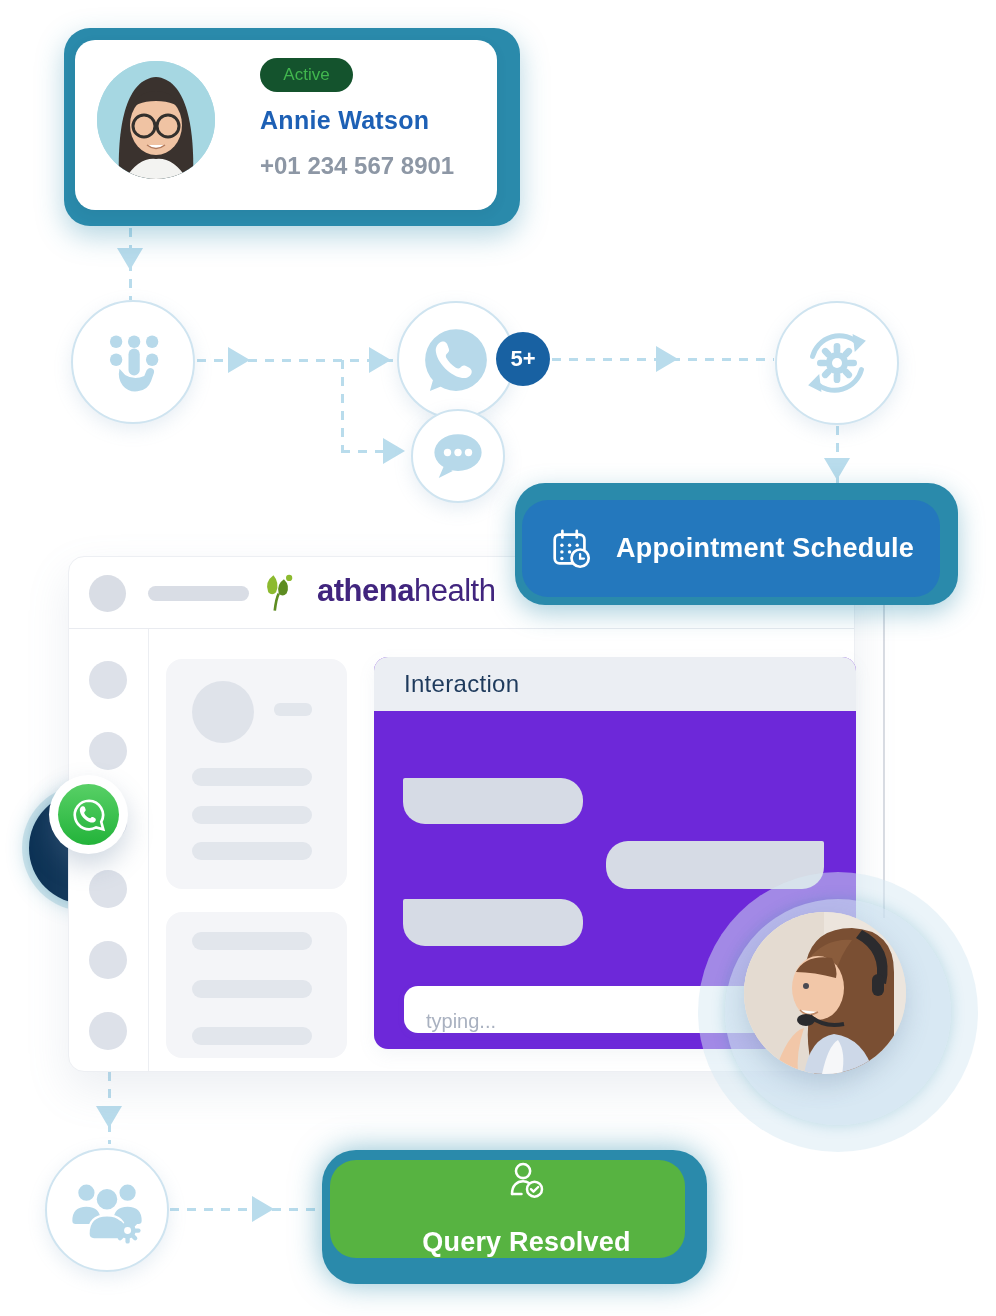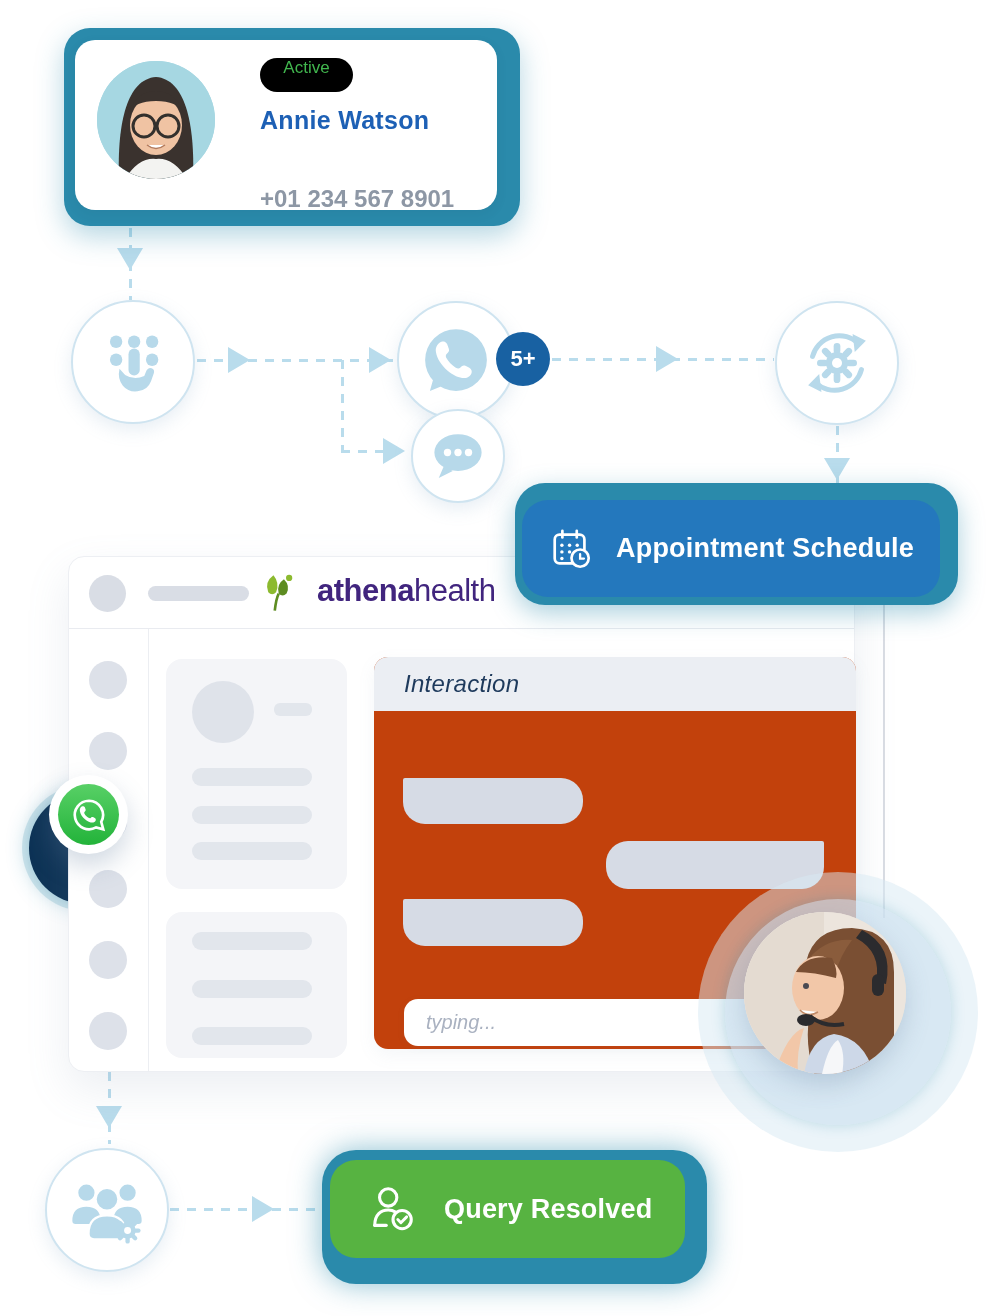--- a/index.html
+++ b/index.html
@@ -22,23 +22,23 @@
   .node { position:absolute; background:#fff; border:2px solid #cfe4f0; border-radius:50%;
     box-shadow:0 6px 18px rgba(120,160,195,.18); display:flex; align-items:center; justify-content:center; }
 
   
   .card-back { position:absolute; left:64px; top:28px; width:456px; height:198px; border-radius:26px;
     background:#2a8aab; box-shadow:0 10px 28px rgba(42,138,171,.35); }
   .card-front { position:absolute; left:75px; top:40px; width:422px; height:170px; border-radius:20px;
     background:#fff; box-shadow:0 4px 12px rgba(30,60,90,.08); }
   .avatar-annie { position:absolute; left:22px; top:21px; width:118px; height:118px; border-radius:50%; overflow:hidden; background:#a6d7e2; }
   .badge-active { position:absolute; left:185px; top:18px; width:93px; height:34px; border-radius:17px;
-    background:#000000; color:#41b64e; font-size:17px; font-weight:500; display:flex; align-items:flex-start; justify-content:center; }
+    background:#14532d; color:#41b64e; font-size:17px; font-weight:500; display:flex; align-items:center; justify-content:center; }
   .contact-name { position:absolute; left:185px; top:66px; font-size:25px; font-weight:700; color:#1d60b5; letter-spacing:.3px; }
-  .contact-phone { position:absolute; left:185px; top:112px; font-size:24px; font-weight:700; color:#8d97a5;margin-top:33px; }
+  .contact-phone { position:absolute; left:185px; top:112px; font-size:24px; font-weight:700; color:#8d97a5; }
 
   
   .badge-count { position:absolute; left:496px; top:332px; width:54px; height:54px; border-radius:50%;
     background:#1861a2; color:#fff; font-size:22px; font-weight:700; display:flex; align-items:center; justify-content:center; z-index:3; }
 
   
   .appt-back { position:absolute; left:515px; top:483px; width:443px; height:122px; border-radius:30px;
     background:#2a8aab; box-shadow:0 8px 26px rgba(42,138,171,.4); z-index:3; }
   .appt-front { position:absolute; left:522px; top:500px; width:418px; height:97px; border-radius:26px;
     background:#2478bd; display:flex; align-items:center; justify-content:center; gap:22px; z-index:4; cursor:pointer; }
@@ -54,29 +54,29 @@
   .logo-text { font-size:31px; color:#41257e; letter-spacing:-.5px; }
   .logo-text b { font-weight:800; }
   .win-divider { position:absolute; left:79px; top:72px; width:1px; height:443px; background:#eceef2; }
   .side-dot { position:absolute; left:20px; width:38px; height:38px; border-radius:50%; background:#dde1e9; }
   .list-card { position:absolute; left:97px; width:181px; border-radius:16px; background:#f4f5f8; }
   .lc-avatar { position:absolute; left:26px; top:22px; width:62px; height:62px; border-radius:50%; background:#dfe3ea; }
   .lc-minibar { position:absolute; left:108px; top:44px; width:38px; height:13px; border-radius:6px; background:#e2e6ec; }
   .lc-bar { position:absolute; left:26px; width:120px; height:18px; border-radius:9px; background:#e2e6ec; }
 
   .chat-panel { position:absolute; left:305px; top:100px; width:482px; height:392px; border-radius:14px;
-    background:#c2410c; box-shadow:0 6px 18px rgba(120,140,170,.08);font-style:italic; }
+    background:#6d28d9; box-shadow:0 6px 18px rgba(120,140,170,.08); }
   .chat-head { position:absolute; left:0; top:0; width:100%; height:54px; background:#ebeef3; border-radius:14px 14px 0 0;
     display:flex; align-items:center; }
   .chat-title { margin-left:30px; font-size:24px; font-weight:500; color:#1e3a5c; letter-spacing:.3px; }
   .bubble { position:absolute; background:#d6dbe5; }
   .bubble.left  { border-radius:2px 22px 22px 22px; }
   .bubble.right { border-radius:22px 2px 22px 22px; }
-  .chat-input { position:absolute; left:30px; top:342px; width:445px; height:47px; border-radius:14px; background:#fff;
-    display:flex; align-items:center; box-shadow:0 2px 8px rgba(120,140,170,.06); }
+  .chat-input { position:absolute; left:30px; top:329px; width:445px; height:47px; border-radius:14px; background:#fff;
+    display:flex; align-items:flex-end; box-shadow:0 2px 8px rgba(120,140,170,.06); }
   .chat-input span { margin-left:22px; font-size:20px; color:#a9b1c0; }
 
   
   .wa-navy { position:absolute; left:29px; top:792px; width:112px; height:112px; border-radius:50%; background:#0e3356;
     box-shadow:0 0 0 7px rgba(42,138,171,.18), 0 0 22px rgba(42,138,171,.45); z-index:1; }
   .wa-white { position:absolute; left:49px; top:775px; width:79px; height:79px; border-radius:50%; background:#fff;
     box-shadow:0 12px 26px rgba(90,120,150,.28); z-index:5; }
   .wa-green { position:absolute; left:9px; top:9px; width:61px; height:61px; border-radius:50%;
     background:linear-gradient(180deg,#58d066 0%,#23b33a 100%); display:flex; align-items:center; justify-content:center; }
 
@@ -85,21 +85,21 @@
     background:rgba(216,233,244,.5); z-index:4; }
   .glow-mid { position:absolute; left:725px; top:899px; width:226px; height:226px; border-radius:50%;
     background:rgba(201,222,238,.55); box-shadow:0 0 14px rgba(42,138,171,.25); z-index:4; }
   .agent-photo { position:absolute; left:744px; top:912px; width:162px; height:162px; border-radius:50%; overflow:hidden;
     background:#e9e2da; box-shadow:0 10px 24px rgba(90,120,150,.25); z-index:5; }
 
   
   .query-back { position:absolute; left:322px; top:1150px; width:385px; height:134px; border-radius:34px;
     background:#2a8aab; box-shadow:0 0 30px rgba(42,138,171,.55); }
   .query-front { position:absolute; left:330px; top:1160px; width:355px; height:98px; border-radius:26px;
-    background:#57b341; display:flex; align-items:center; gap:26px; padding-left:38px; cursor:pointer; }
+    background:#57b341; display:flex; align-items:center; gap:26px; padding-left:38px; cursor:pointer;flex-direction:column; }
   .query-front span { color:#fff; font-size:27px; font-weight:600; letter-spacing:.2px; }
 </style>
 </head>
 <body>
 
 <div class="stage">
 
   <div class="dash-v" style="left:129px; top:228px; height:72px;"></div>
   <div class="tri-d" style="left:117px; top:248px;"></div>
 

